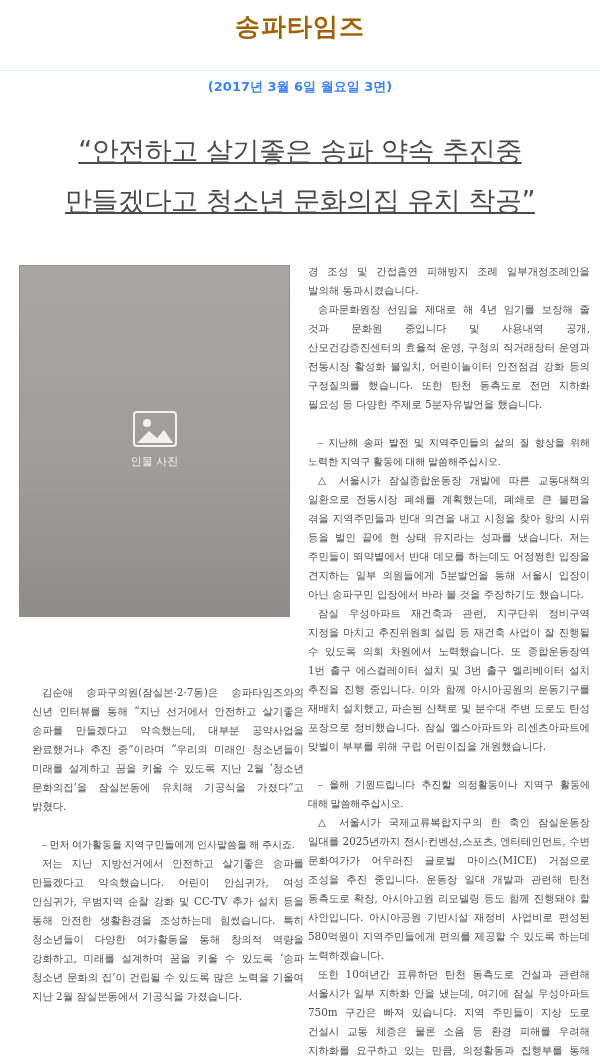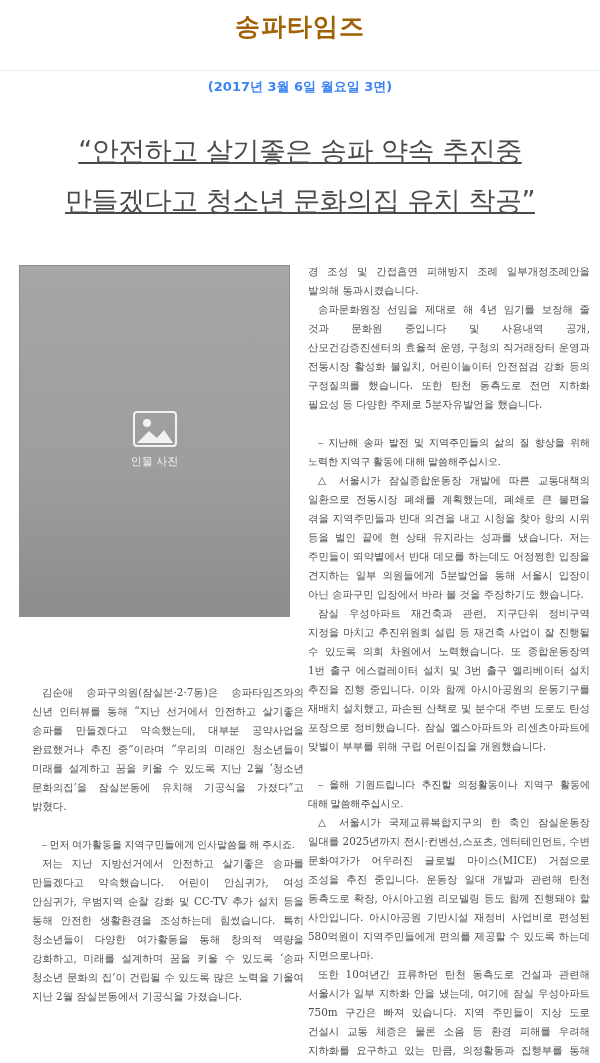--- a/index.html
+++ b/index.html
@@ -82,16 +82,16 @@
 
 </div>
 
 <div class="col col-right">
   <p class="first cont">경 조성 및 간접흡연 피해방지 조례 일부개정조례안을 발의해 통과시켰습니다.</p>
   <p>송파문화원장 선임을 제대로 해 4년 임기를 보장해 줄 것과 문화원 중입니다 및 사용내역 공개, 산모건강증진센터의 효율적 운영, 구청의 직거래장터 운영과 전통시장 활성화 불일치, 어린이놀이터 안전점검 강화 등의 구정질의를 했습니다. 또한 탄천 동측도로 전면 지하화 필요성 등 다양한 주제로 5분자유발언을 했습니다.</p>
   <p class="q">– 지난해 송파 발전 및 지역주민들의 삶의 질 향상을 위해 노력한 지역구 활동에 대해 말씀해주십시오.</p>
   <p>△ 서울시가 잠실종합운동장 개발에 따른 교통대책의 일환으로 전통시장 폐쇄를 계획했는데, 폐쇄로 큰 불편을 겪을 지역주민들과 반대 의견을 내고 시청을 찾아 항의 시위 등을 벌인 끝에 현 상태 유지라는 성과를 냈습니다. 저는 주민들이 뙤약볕에서 반대 데모를 하는데도 어정쩡한 입장을 견지하는 일부 의원들에게 5분발언을 통해 서울시 입장이 아닌 송파구민 입장에서 바라 볼 것을 주장하기도 했습니다.</p>
   <p>잠실 우성아파트 재건축과 관련, 지구단위 정비구역 지정을 마치고 추진위원회 설립 등 재건축 사업이 잘 진행될 수 있도록 의회 차원에서 노력했습니다. 또 종합운동장역 1번 출구 에스컬레이터 설치 및 3번 출구 엘리베이터 설치 추진을 진행 중입니다. 이와 함께 아시아공원의 운동기구를 재배치 설치했고, 파손된 산책로 및 분수대 주변 도로도 탄성 포장으로 정비했습니다. 잠실 엘스아파트와 리센츠아파트에 맞벌이 부부를 위해 구립 어린이집을 개원했습니다.</p>
   <p class="q">– 올해 기원드립니다 추진할 의정활동이나 지역구 활동에 대해 말씀해주십시오.</p>
-  <p>△ 서울시가 국제교류복합지구의 한 축인 잠실운동장 일대를 2025년까지 전시·컨벤션,스포츠, 엔터테인먼트, 수변 문화여가가 어우러진 글로벌 마이스(MICE) 거점으로 조성을 추진 중입니다. 운동장 일대 개발과 관련해 탄천 동측도로 확장, 아시아고원 리모델링 등도 함께 진행돼야 할 사안입니다. 아시아공원 기반시설 재정비 사업비로 편성된 580억원이 지역주민들에게 편의를 제공할 수 있도록 하는데 지면으로나마.</p>
+  <p>△ 서울시가 국제교류복합지구의 한 축인 잠실운동장 일대를 2025년까지 전시·컨벤션,스포츠, 엔터테인먼트, 수변 문화여가가 어우러진 글로벌 마이스(MICE) 거점으로 조성을 추진 중입니다. 운동장 일대 개발과 관련해 탄천 동측도로 확장, 아시아고원 리모델링 등도 함께 진행돼야 할 사안입니다. 아시아공원 기반시설 재정비 사업비로 편성된 580억원이 지역주민들에게 편의를 제공할 수 있도록 하는데 노력하겠습니다.</p>
   <p>또한 10여년간 표류하던 탄천 동측도로 건설과 관련해 서울시가 일부 지하화 안을 냈는데, 여기에 잠실 우성아파트 750m 구간은 빠져 있습니다. 지역 주민들이 지상 도로 건설시 교통 체증은 물론 소음 등 환경 피해를 우려해 지하화를 요구하고 있는 만큼, 의정활동과 집행부를 통해 주민들의 요구가 수용될 수 있도록 노력하겠습니다.</p>
 
 </div>
 
 </body></html>

